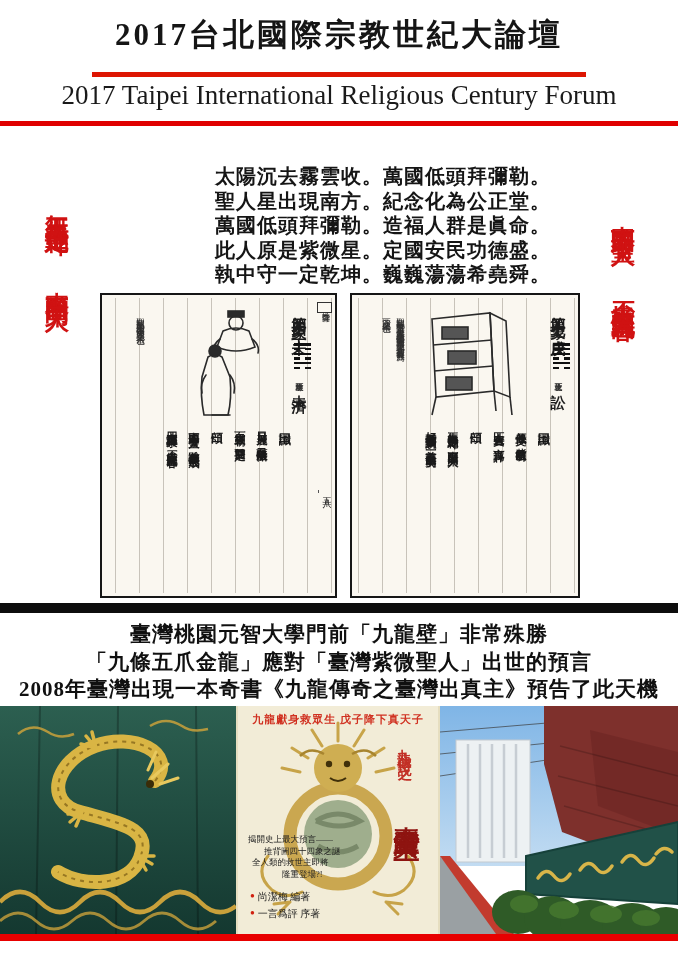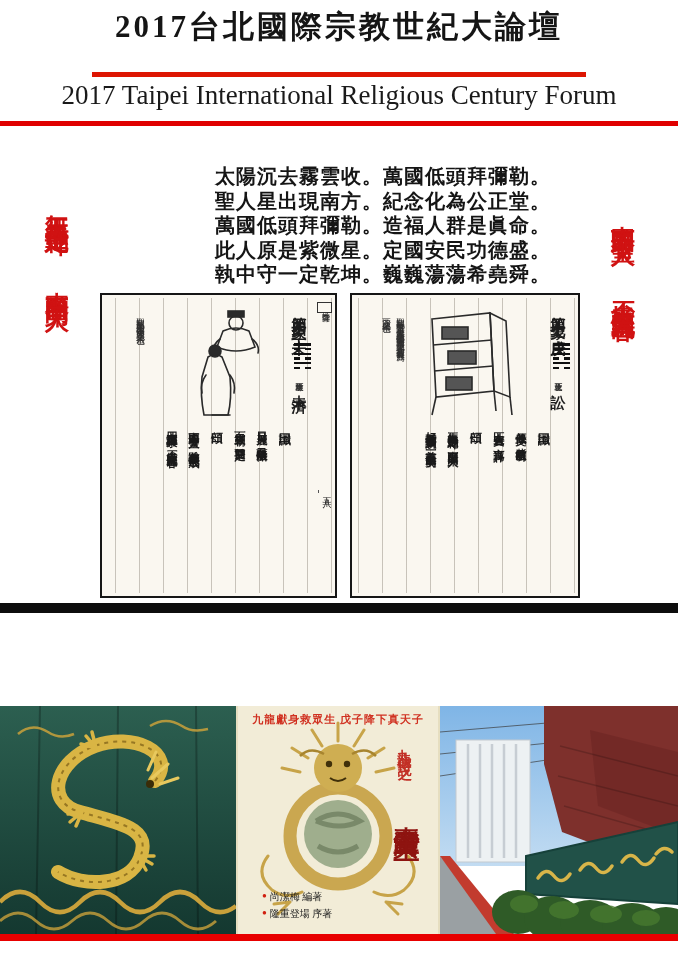--- a/index.html
+++ b/index.html
@@ -1,20 +1,20 @@
 <!DOCTYPE html>
 <html><head>
 <meta charset="utf-8">
 <style>
   html,body{margin:0;padding:0;background:#ffffff;}
   .page{position:relative;width:678px;height:960px;margin:0 auto;background:#fff;overflow:hidden;
         font-family:"Liberation Serif","DejaVu Serif",serif;color:#111;}
 
   
-  .title-zh{position:absolute;top:6px;left:0;width:100%;text-align:center;
+  .title-zh{position:absolute;top:14px;left:0;width:100%;text-align:center;
             font-size:31px;font-weight:bold;letter-spacing:3px;color:#151515;}
   .title-underline{position:absolute;top:72px;left:92px;width:494px;height:5px;background:#dd1502;}
   .title-en{position:absolute;top:80px;left:0;width:100%;text-align:center;
             font-size:27px;color:#1a1a1a;}
   .full-rule{position:absolute;left:0;width:100%;height:5px;background:#e00000;}
   .rule-top{top:121px;}
 
   
   .headline{position:absolute;top:135px;left:0;width:100%;text-align:center;
             font-size:21px;font-weight:bold;letter-spacing:1px;color:#101010;}
@@ -82,21 +82,21 @@
               font-size:11px;font-weight:bold;color:#d03020;letter-spacing:1px;}
   .bc-series{position:absolute;right:26px;top:32px;writing-mode:vertical-rl;text-orientation:upright;
              font-size:14px;font-weight:bold;color:#c23026;letter-spacing:4px;transform:rotate(-3deg);}
   .bc-title{position:absolute;right:14px;top:100px;writing-mode:vertical-rl;text-orientation:upright;
             font-size:26px;font-weight:bold;color:#8e1410;letter-spacing:2px;}
   .bc-blurb{position:absolute;left:10px;top:128px;font-size:8.5px;color:#222;line-height:11.5px;width:120px;}
   .bc-blurb .b1{padding-left:0;}
   .bc-blurb .b2{padding-left:16px;}
   .bc-blurb .b3{padding-left:4px;}
   .bc-blurb .b4{padding-left:34px;}
-  .bc-authors{position:absolute;left:24px;bottom:12px;font-size:10px;color:#1a1a1a;line-height:16px;}
+  .bc-authors{position:absolute;left:12px;bottom:12px;font-size:10px;color:#1a1a1a;line-height:16px;}
   .bc-authors .bullet{color:#d02010;font-size:8px;margin-right:3px;vertical-align:2px;}
 
   .red-bar-bottom{position:absolute;top:934px;left:0;width:100%;height:7px;background:#e80000;}
 </style>
 </head>
 <body>
 
 <div class="page">
 
   <div class="title-zh">2017台北國際宗教世紀大論壇</div>
@@ -182,20 +182,25 @@
       <div class="verse-col">好把舊書多讀到　義言一出見英明</div>
     </div>
     <div class="scan-annot">
       <div>聖歎曰此象有賢君下士豪傑來歸之兆蓋輔助得人而帝不居德王不居功蒸蒸然有無爲</div>
       <div>而治之盛此一治也</div>
     </div>
   </div>
 
   <div class="black-bar"></div>
 
+  <div class="bottom-text">
+    <div>臺灣桃園元智大學門前「九龍壁」非常殊勝</div>
+    <div>「九條五爪金龍」應對「臺灣紫微聖人」出世的預言</div>
+    <div>2008年臺灣出現一本奇書《九龍傳奇之臺灣出真主》預告了此天機</div>
+  </div>
 
   <div class="photos">
 
     <div class="photo photo-left">
       <svg width="236" height="228" viewBox="0 0 236 228">
         <defs>
           <linearGradient id="teal" x1="0" y1="0" x2="0" y2="1">
             <stop offset="0" stop-color="#2c5f50"></stop>
               <stop offset="1" stop-color="#143830"></stop>
           </linearGradient>
@@ -240,23 +245,29 @@
         </g>
         <circle cx="100" cy="62" r="24" fill="#cfae52"></circle>
         <circle cx="91" cy="58" r="3.2" fill="#40300a"></circle>
         <circle cx="109" cy="58" r="3.2" fill="#40300a"></circle>
         <path d="M92 72 q8 6 16 0" stroke="#40300a" stroke-width="2" fill="none"></path>
         <path d="M86 48 q-14 -8 -24 2 M114 48 q14 -8 24 2" stroke="#a8852f" stroke-width="2.5" fill="none"></path>
       </svg>
       <div class="bc-tagline">九龍獻身救眾生 戊子降下真天子</div>
       <div class="bc-series">九龍傳說之</div>
       <div class="bc-title">臺灣出真主</div>
+      <div class="bc-blurb">
+        <div class="b1">揭開史上最大預言——</div>
+        <div class="b2">推背圖四十四象之謎</div>
+        <div class="b3">全人類的救世主即將</div>
+        <div class="b4">隆重登場?!</div>
+      </div>
       <div class="bc-authors">
         <div><span class="bullet">●</span><span>尚潔梅 編著</span></div>
-        <div><span class="bullet">●</span><span>隆重登場 序著</span></div>
+        <div><span class="bullet">●</span><span>一言爲評 序著</span></div>
       </div>
     </div>
 
     <div class="photo photo-right">
       <svg width="238" height="228" viewBox="0 0 238 228">
         <defs>
           <linearGradient id="sky" x1="0" y1="0" x2="0" y2="1">
             <stop offset="0" stop-color="#7fb5e6"></stop>
               <stop offset="1" stop-color="#c2dcf2"></stop>
           </linearGradient>

